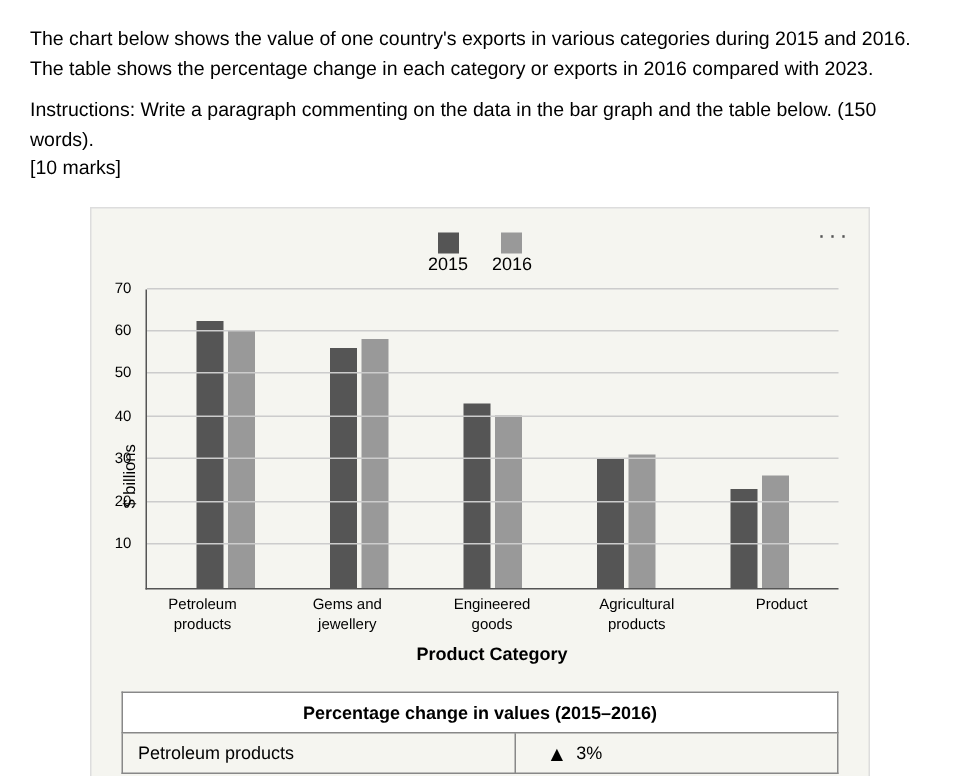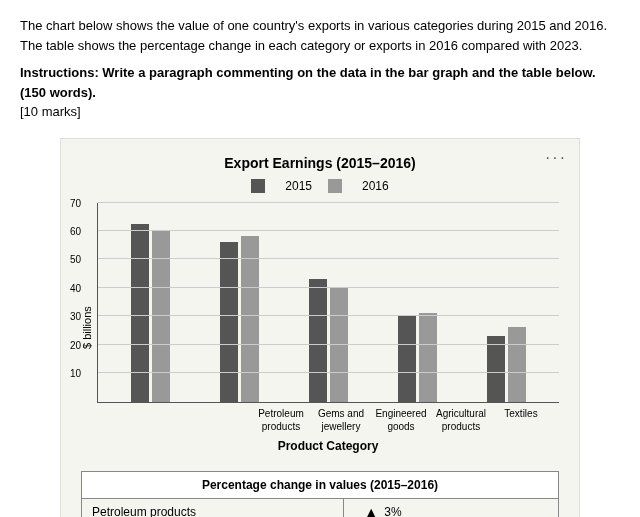--- a/index.html
+++ b/index.html
@@ -10,21 +10,21 @@
       color: #000;
       width: 640px;
       min-height: 517px;
       padding: 16px 20px;
     }
     .intro-text {
       margin-bottom: 8px;
       line-height: 1.5;
     }
     .instructions {
-      font-weight: bold;
+      font-weight: normal;
       line-height: 1.5;
     }
     .marks {
       line-height: 1.5;
       margin-bottom: 16px;
     }
     .chart-container {
       background: #f5f5f0;
       border: 1px solid #ddd;
       padding: 16px 20px 20px 20px;
@@ -50,21 +50,22 @@
     .legend {
       display: flex;
       justify-content: center;
       gap: 16px;
       margin-bottom: 10px;
       font-size: 12px;
     }
     .legend-item {
       display: flex;
       align-items: center;
-      gap: 20px;
+      gap: 0;
+      flex-direction: column;
     }
     .legend-box {
       width: 14px;
       height: 14px;
       display: inline-block;
     }
     .chart-area {
       display: flex;
       gap: 0;
       position: relative;
@@ -92,21 +93,21 @@
       position: absolute;
       left: 0; right: 0;
       height: 1px;
       background: #ccc;
     }
     .y-tick-label {
       position: absolute;
       left: -28px;
       font-size: 10px;
       transform: translateY(50%);
-      text-align: left;
+      text-align: center;
       width: 24px;
     }
     .bars-row {
       position: absolute;
       bottom: 0;
       left: 0;
       right: 0;
       display: flex;
       justify-content: space-around;
       align-items: flex-end;
@@ -122,21 +123,21 @@
       width: 18px;
     }
     .bar-2015 {
       background: #555;
     }
     .bar-2016 {
       background: #999;
     }
     .x-labels {
       display: flex;
-      justify-content: flex-end;
+      justify-content: space-between;
       padding: 4px 8px 0 8px;
       margin-left: 0;
     }
     .x-label {
       font-size: 10px;
       text-align: center;
       width: 60px;
       line-height: 1.3;
     }
     .x-axis-title {
@@ -186,21 +187,20 @@
   </style>
 </head>
 <body>
 
 <p class="intro-text">The chart below shows the value of one country's exports in various categories during 2015 and 2016. The table shows the percentage change in each category or exports in 2016 compared with 2023.</p>
 <p class="instructions">Instructions: Write a paragraph commenting on the data in the bar graph and the table below. (150 words).</p>
 <p class="marks">[10 marks]</p>
 
 <div class="chart-container">
   <div class="chart-more">···</div>
-  <div class="chart-title">Export Earnings (2015–2016)</div>
 
   <div class="legend">
     <div class="legend-item">
       <span class="legend-box" style="background:#555;"></span>
       <span>2015</span>
     </div>
     <div class="legend-item">
       <span class="legend-box" style="background:#999;"></span>
       <span>2016</span>
     </div>
@@ -246,21 +246,21 @@
           <div class="grid-line" style="bottom: 85.7143%;"></div>
           <div class="y-tick-label" style="bottom: 85.7143%;">60</div>
           <div class="grid-line" style="bottom: 100%;"></div>
           <div class="y-tick-label" style="bottom: 100%;">70</div>
         </div>
       <div class="x-labels" id="x-labels">
       <div class="x-label">Petroleum<br>products</div>
           <div class="x-label">Gems and<br>jewellery</div>
           <div class="x-label">Engineered<br>goods</div>
           <div class="x-label">Agricultural<br>products</div>
-          <div class="x-label">Textiles</div>
+          <div class="x-label">Product</div>
         </div>
       <div class="x-axis-title">Product Category</div>
     </div>
   </div>
 
   <div class="table-section">
     <table class="data-table">
       <thead>
         <tr>
           <th colspan="2">Percentage change in values (2015–2016)</th>

